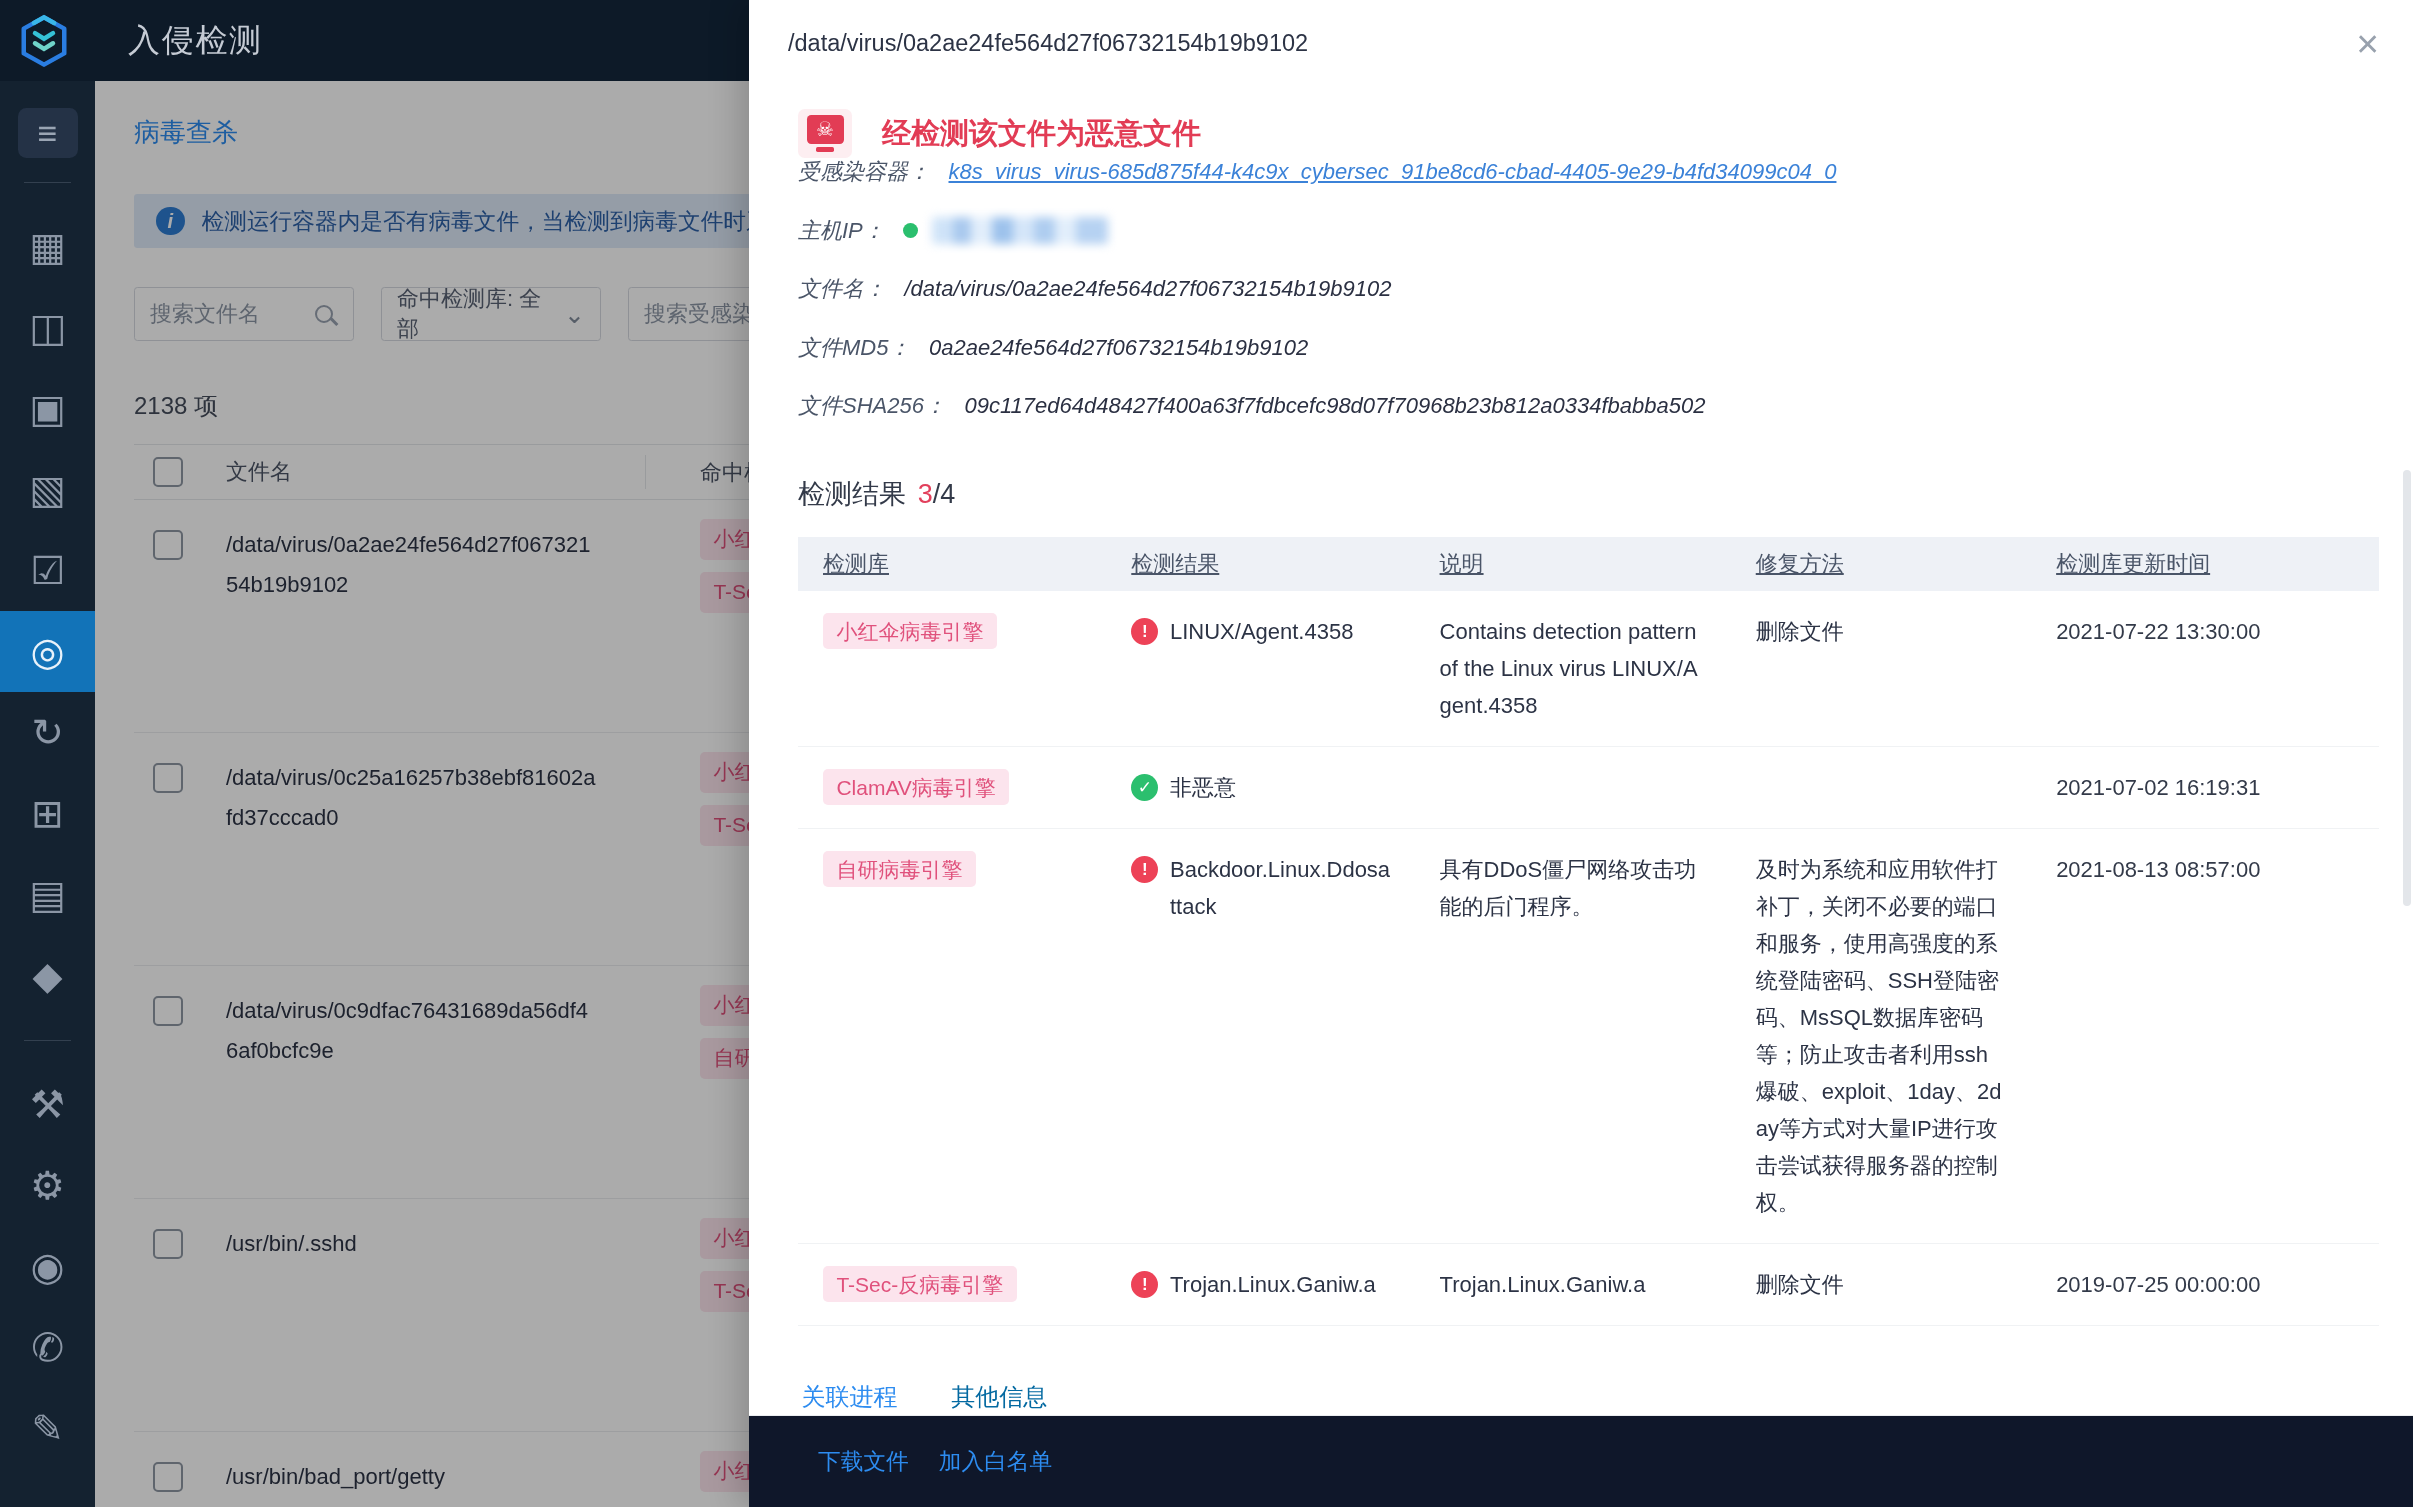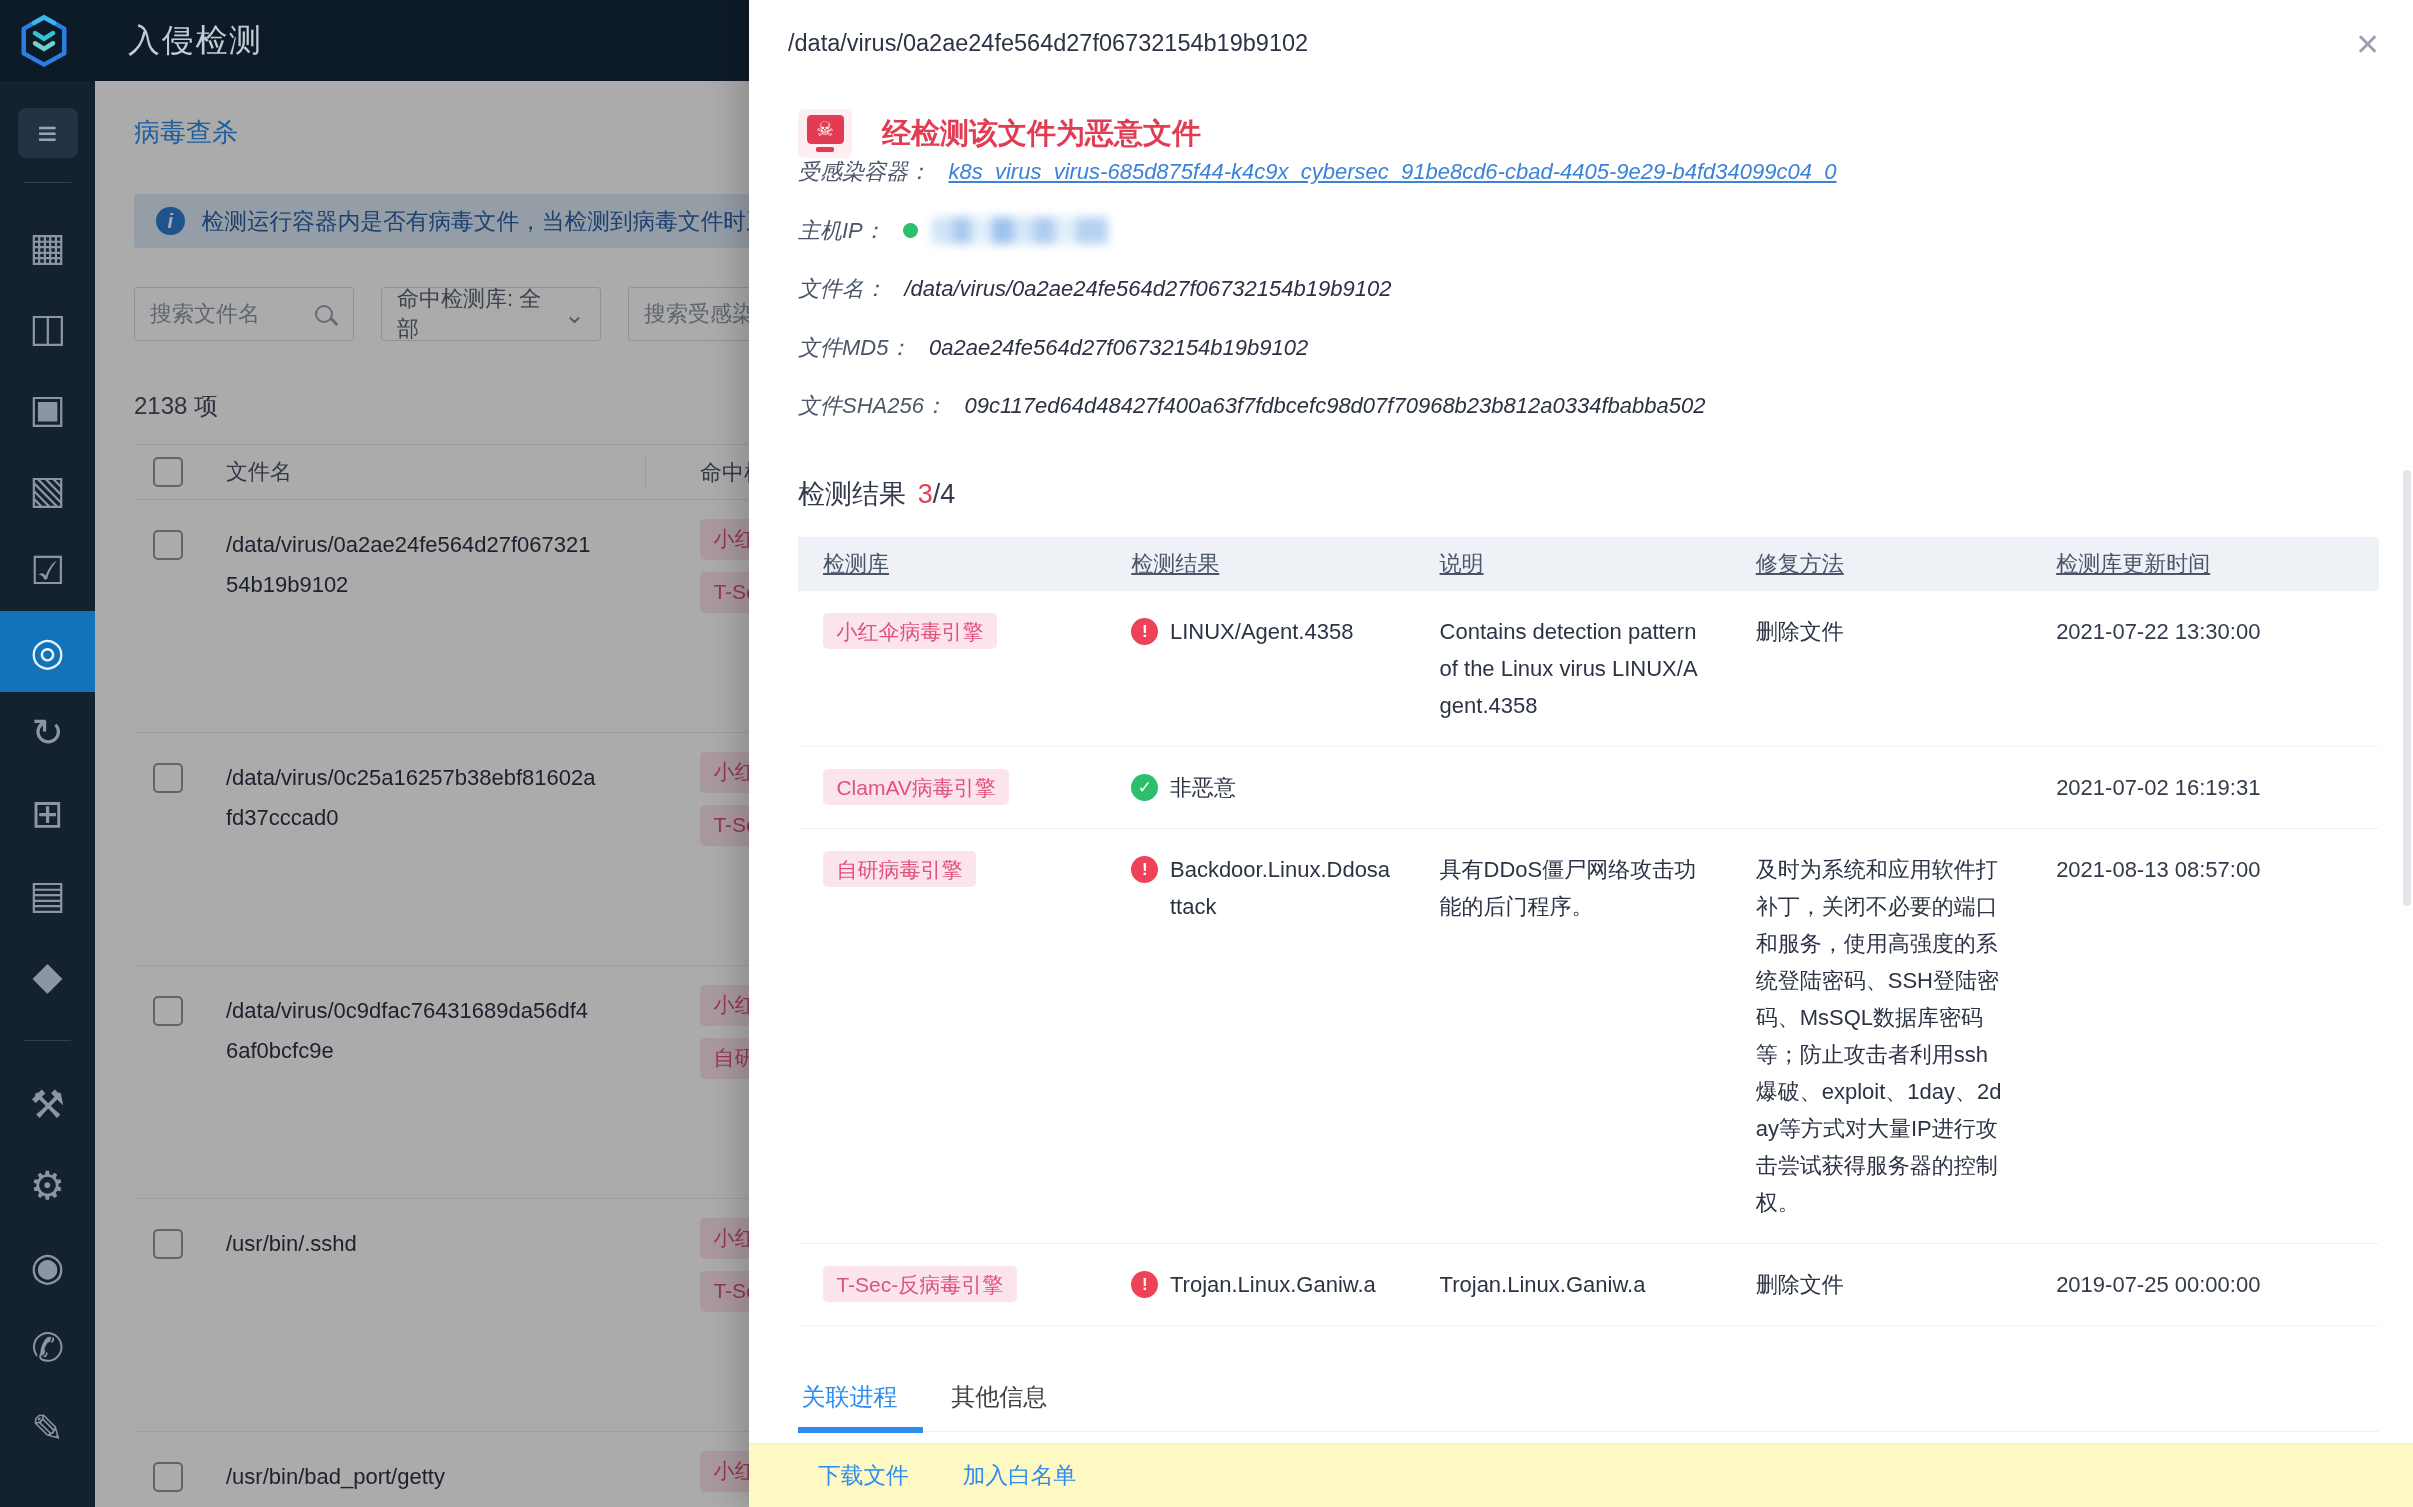--- a/index.html
+++ b/index.html
@@ -90,30 +90,30 @@
   .dhead > div { padding-left:25px; }
   .drow { border-bottom:1.7px solid #f0f2f4; padding:22px 0; line-height:37px; }
   .drow > div { padding-left:25px; padding-right:22px; word-break:break-all; }
   .cell-result { display:flex; align-items:flex-start; gap:11.7px; }
   .st-ic { width:27px; height:27px; border-radius:50%; color:#fff; font-size:17px; font-weight:bold; display:flex; align-items:center; justify-content:center; flex:0 0 auto; margin-top:5px; }
   .st-danger { background:#ed4257; }
   .st-safe { background:#2bbf6e; }
   .cell-time { color:#333a49; }
 
   .tabs { margin-top:55px; border-bottom:1.7px solid #eef0f3; display:flex; gap:47px; }
-  .tab { font-size:24px; color:#404040; padding:0 3.4px 18.5px 3.4px; cursor:pointer; position:relative; }
+  .tab { font-size:24px; color:#0369a1; padding:0 3.4px 18.5px 3.4px; cursor:pointer; position:relative; }
   .tab.active { color:#2d8cf0; }
   .tab.active::after { content:""; position:absolute; left:0; right:-22px; bottom:-1.7px; height:5.9px; background:#2d8cf0; }
 
   .proc-list { margin-top:37px; display:flex; flex-direction:column; gap:17px; }
   .proc-row { display:flex; line-height:28.5px; }
   .proc-label { width:181px; color:#4a5568; flex:0 0 auto; }
   .proc-value { color:#2b3042; word-break:break-all; }
 
-  .d-footer { position:absolute; left:0; right:0; bottom:0; height:64px; border-top:1.7px solid #ebedf0; display:flex; align-items:center; padding-left:69px; gap:54px; background:#fef9c3; }
+  .d-footer { position:absolute; left:0; right:0; bottom:0; height:92px; border-top:1.7px solid #ebedf0; display:flex; align-items:center; padding-left:69px; gap:30px; background:#0f172a; }
   .action-link { color:#2d8cf0; font-size:22.7px; cursor:pointer; }
 
   .d-scrollbar { position:absolute; right:1.7px; top:470px; width:8.4px; height:436px; background:#e3e6ea; border-radius:4.2px; cursor:pointer; }
 </style>
 </head>
 <body>
 
 <div class="page">
 
   <div class="topbar">

